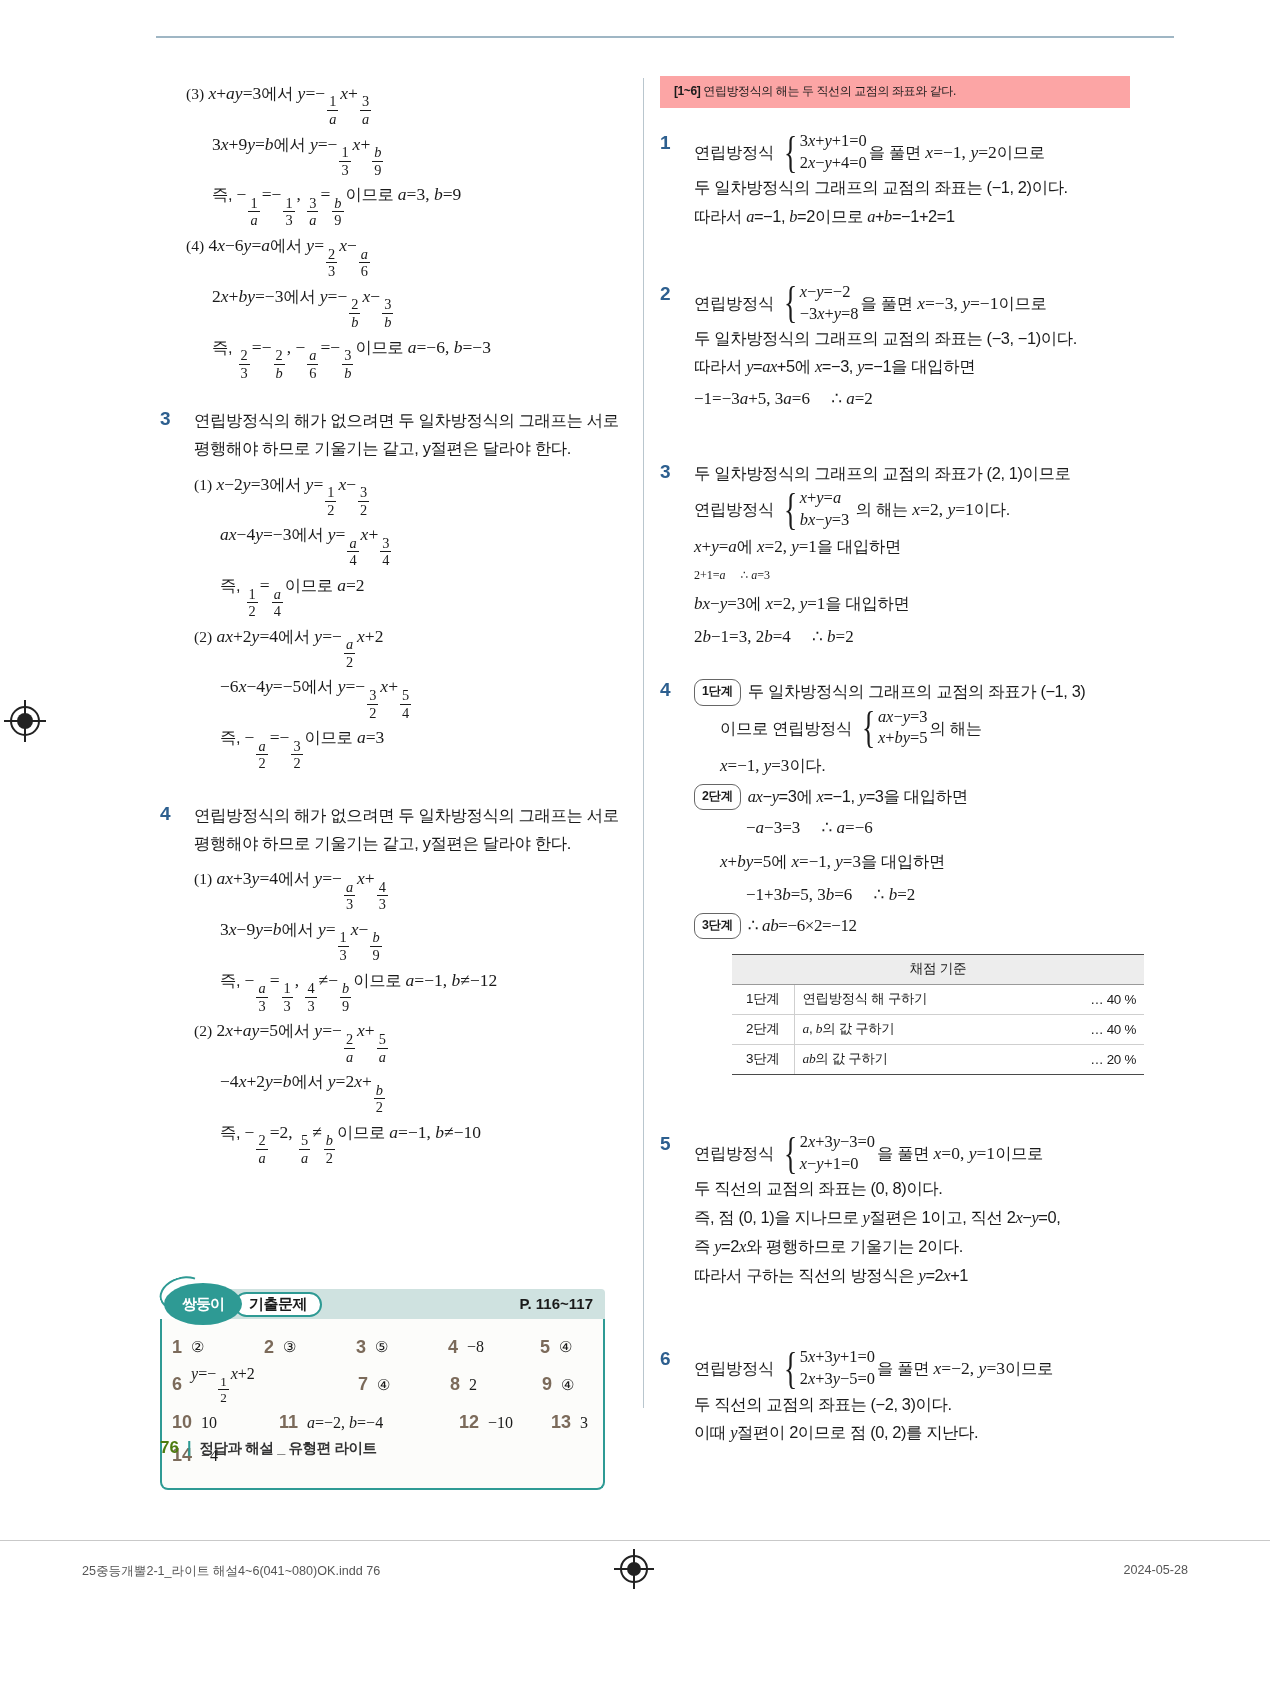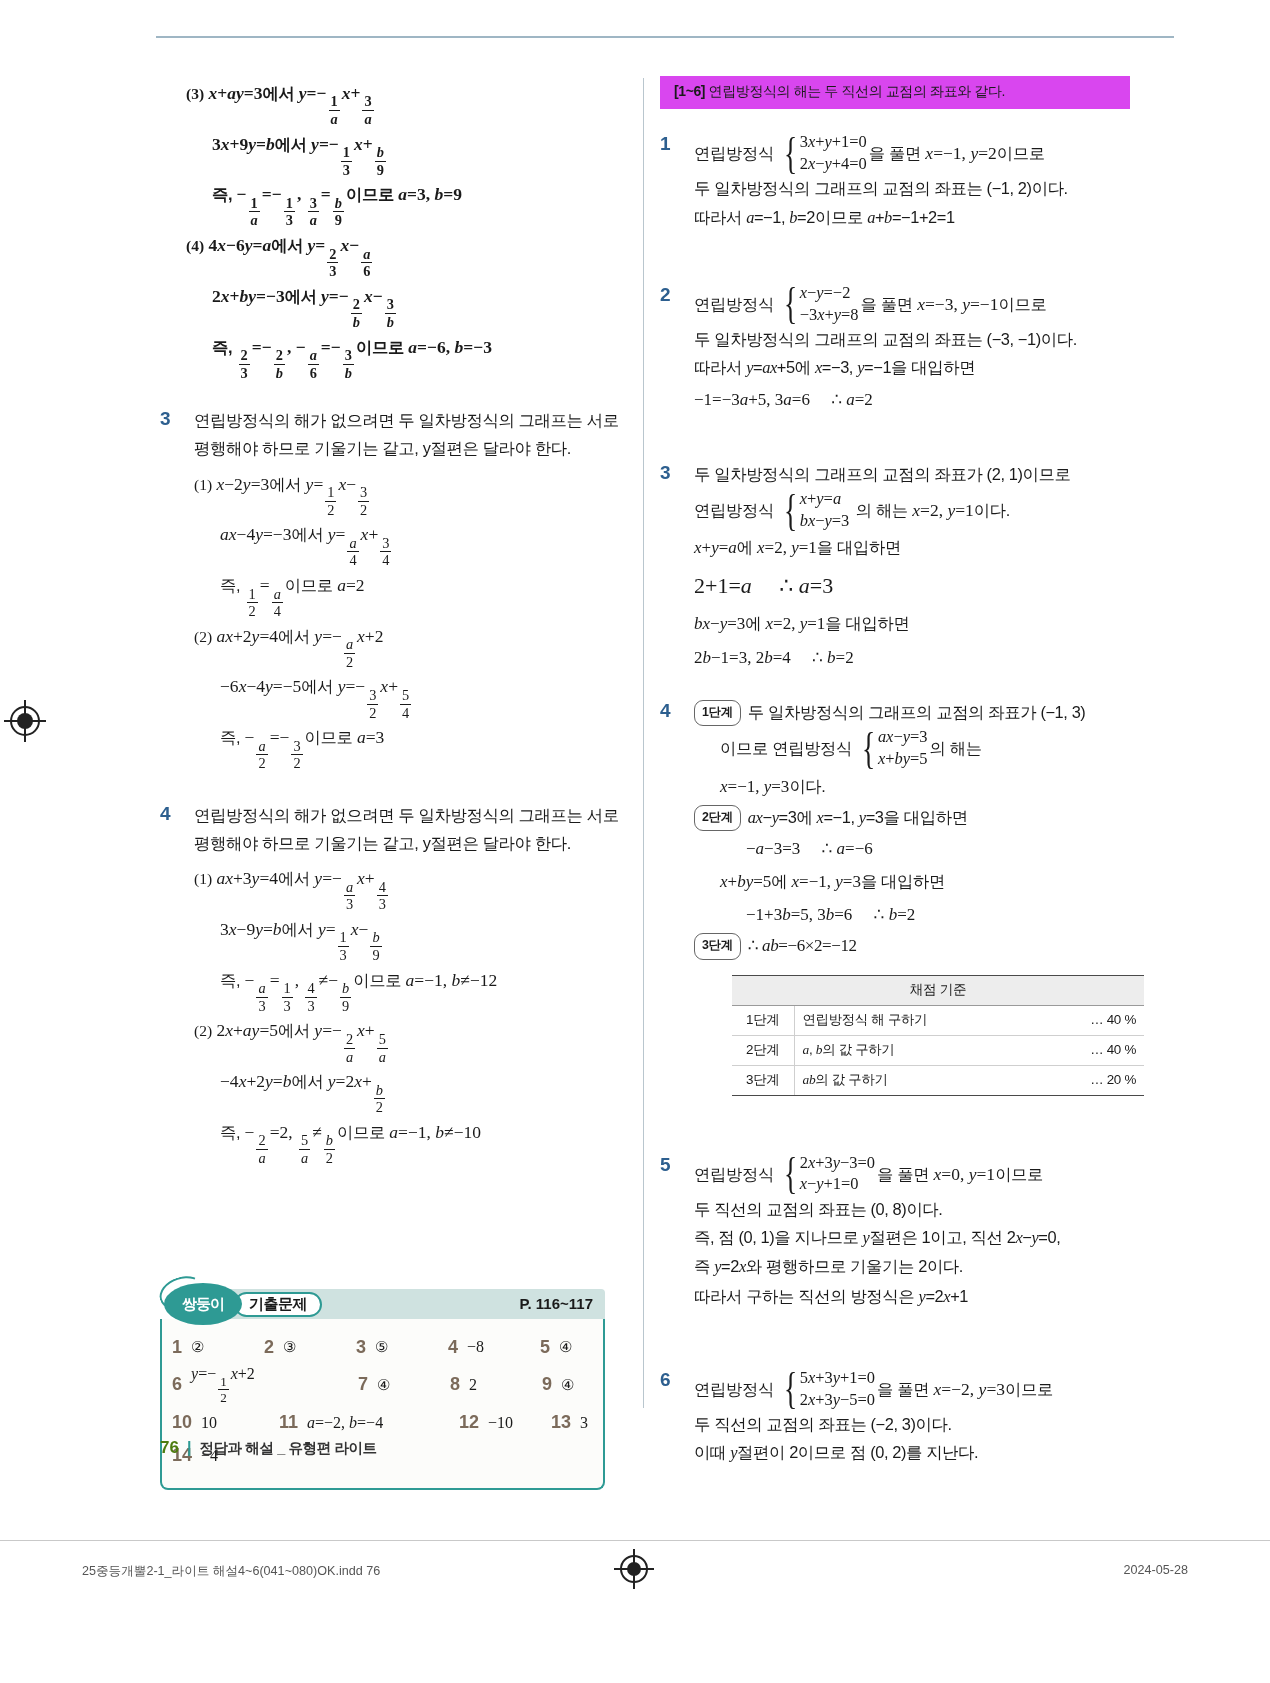--- a/index.html
+++ b/index.html
@@ -58,33 +58,33 @@
   .sys .rows { display:inline-flex; flex-direction:column; line-height:1.32; font-size:0.94em; }
 
   
   .prob { display:flex; align-items:flex-start; margin-bottom:4px; }
   .prob-no {
     font-family:"Liberation Sans", sans-serif;
     font-weight:bold; font-size:19px; color:#2d5f8f;
     width:34px; flex:none; padding-top:2px;
   }
   .prob-body { flex:1; }
-  .sub { padding-left:26px;font-weight:bold; }
+  .sub { padding-left:26px; }
   .ind { padding-left:26px; }
   .ind2 { padding-left:52px; }
 
   .ko-text {
     font-family:"Liberation Sans", sans-serif;
     font-size:16.4px; line-height:1.72; letter-spacing:-0.4px;
   }
 
   
   .banner {
-    background:#d946ef; padding:7px 12px 8px 14px; margin-bottom:22px;
-    font-family:"Liberation Sans", sans-serif; font-size:14px; letter-spacing:-0.4px;
+    background:#fca5a5; padding:7px 12px 8px 14px; margin-bottom:22px;
+    font-family:"Liberation Sans", sans-serif; font-size:12px; letter-spacing:-0.4px;
   }
   .banner b { font-weight:bold; }
 
   
   .chip {
     display:inline-block; border:1.3px solid #666; border-radius:9px;
     font-family:"Liberation Sans", sans-serif; font-size:12.4px; font-weight:bold;
     padding:1px 7px 2px; margin-right:7px; vertical-align:2px; letter-spacing:-0.3px;
     background:#fff;
   }
@@ -578,21 +578,21 @@
           <span class="sys">
             <span class="brace">{</span>
             <span class="rows">
               <span><span class="it">x</span>+<span class="it">y</span>=<span class="it">a</span></span>
               <span><span class="it">bx</span>−<span class="it">y</span>=3</span>
             </span>
           </span>
           <span class="kr">의 해는</span> <span class="it">x</span>=2, <span class="it">y</span>=1<span class="kr">이다.</span>
         </div>
         <div class="mline" style="font-size:17px"><span class="it">x</span>+<span class="it">y</span>=<span class="it">a</span><span class="kr">에</span> <span class="it">x</span>=2, <span class="it">y</span>=1<span class="kr">을 대입하면</span></div>
-        <div class="mline" style="font-size:22px">2+1=<span class="it">a</span> &nbsp;&nbsp;&nbsp;&nbsp;∴ <span class="it">a</span>=3</div>
+        <div class="mline" style="font-size:12px">2+1=<span class="it">a</span> &nbsp;&nbsp;&nbsp;&nbsp;∴ <span class="it">a</span>=3</div>
         <div class="mline" style="font-size:17px"><span class="it">bx</span>−<span class="it">y</span>=3<span class="kr">에</span> <span class="it">x</span>=2, <span class="it">y</span>=1<span class="kr">을 대입하면</span></div>
         <div class="mline" style="font-size:17px">2<span class="it">b</span>−1=3, 2<span class="it">b</span>=4 &nbsp;&nbsp;&nbsp;&nbsp;∴ <span class="it">b</span>=2</div>
       </div>
     </div>
 
     <div class="sp20"></div>
 
     <div class="prob">
       <div class="prob-no">4</div>
       <div class="prob-body">

